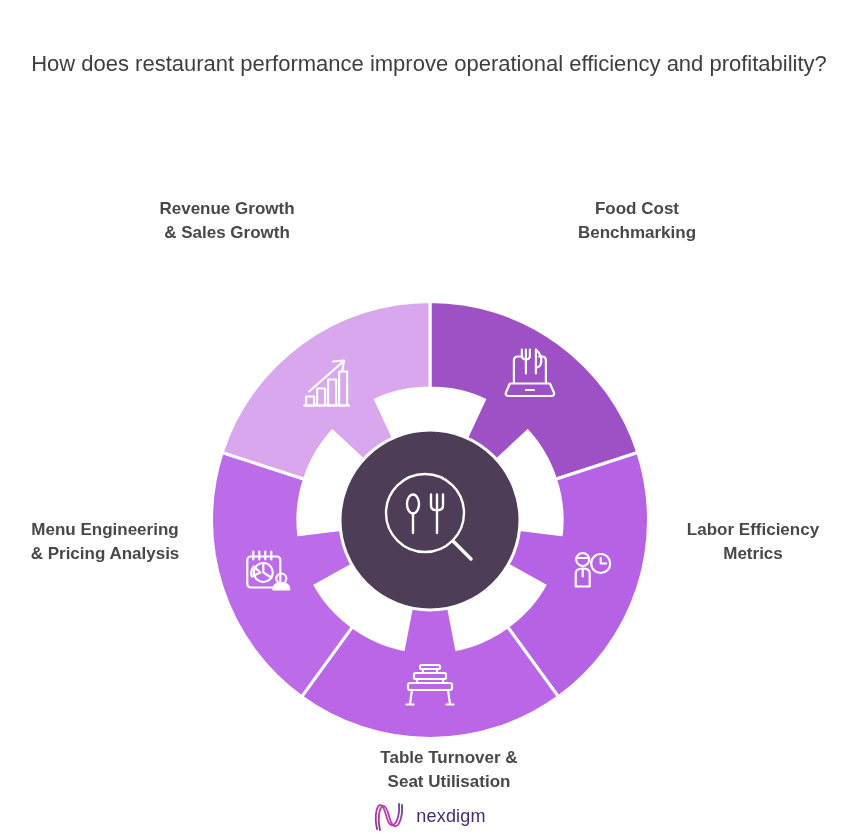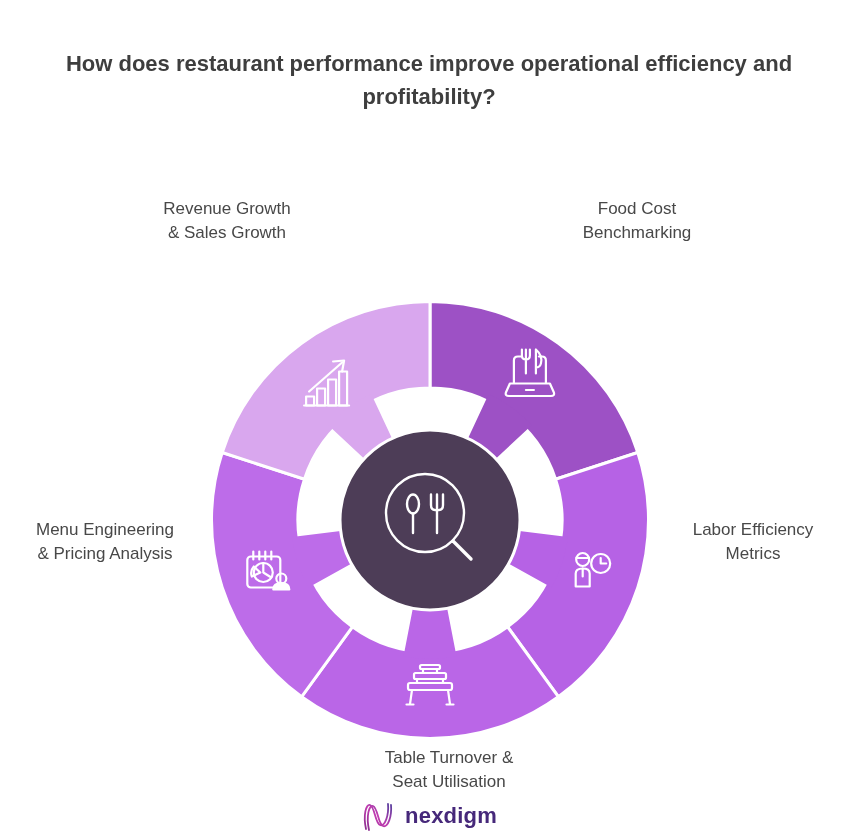--- a/index.html
+++ b/index.html
@@ -3,37 +3,37 @@
 <meta charset="utf-8">
 <style>
   *{margin:0;padding:0;box-sizing:border-box}
   html,body{background:#ffffff}
   body{
     width:859px;height:839px;position:relative;overflow:hidden;
     font-family:"Liberation Sans","DejaVu Sans",sans-serif;
   }
   .title{
     position:absolute;top:47px;left:23px;width:812px;
-    text-align:center;font-size:22px;font-weight:bold;color:#3e3e3e;line-height:33px;
+    text-align:center;font-size:22px;font-weight:normal;color:#3e3e3e;line-height:33px;
   }
   .seg-label{
-    position:absolute;text-align:center;font-size:17px;font-weight:normal;
+    position:absolute;text-align:center;font-size:17px;font-weight:bold;
     color:#484848;line-height:24px;white-space:pre-line;
   }
   .lbl-revenue{left:77px;top:197px;width:300px}
   .lbl-food{left:487px;top:197px;width:300px}
   .lbl-menu{left:-25px;top:518px;width:260px}
   .lbl-labor{left:623px;top:518px;width:260px}
   .lbl-table{left:295px;top:746px;width:308px}
   #donut{position:absolute;left:208px;top:298px}
   .logo{
     position:absolute;left:0;right:0;top:799px;
     display:flex;align-items:center;justify-content:center;gap:7px;
   }
-  .logo-text{font-size:22px;font-weight:bold;letter-spacing:.2px;color:#46287a}
+  .logo-text{font-size:18px;font-weight:normal;letter-spacing:.2px;color:#46287a}
 </style>
 </head>
 <body>
 
 <div class="title">How does restaurant performance improve operational efficiency and profitability?</div>
 
 <div class="seg-label lbl-revenue">Revenue Growth
 &amp; Sales Growth</div>
 <div class="seg-label lbl-food">Food Cost
 Benchmarking</div>

